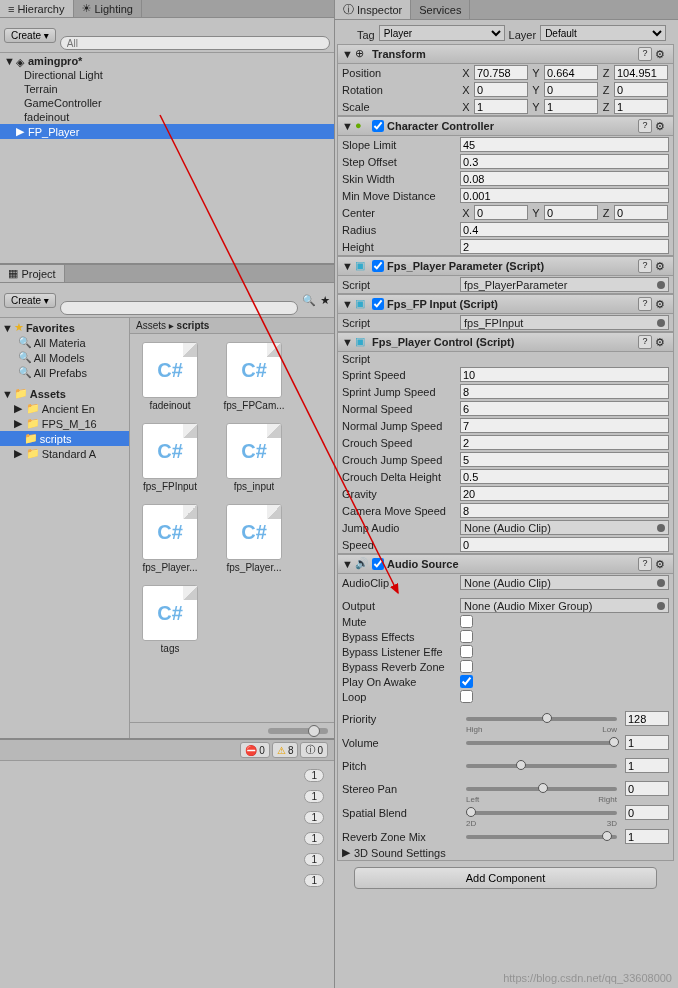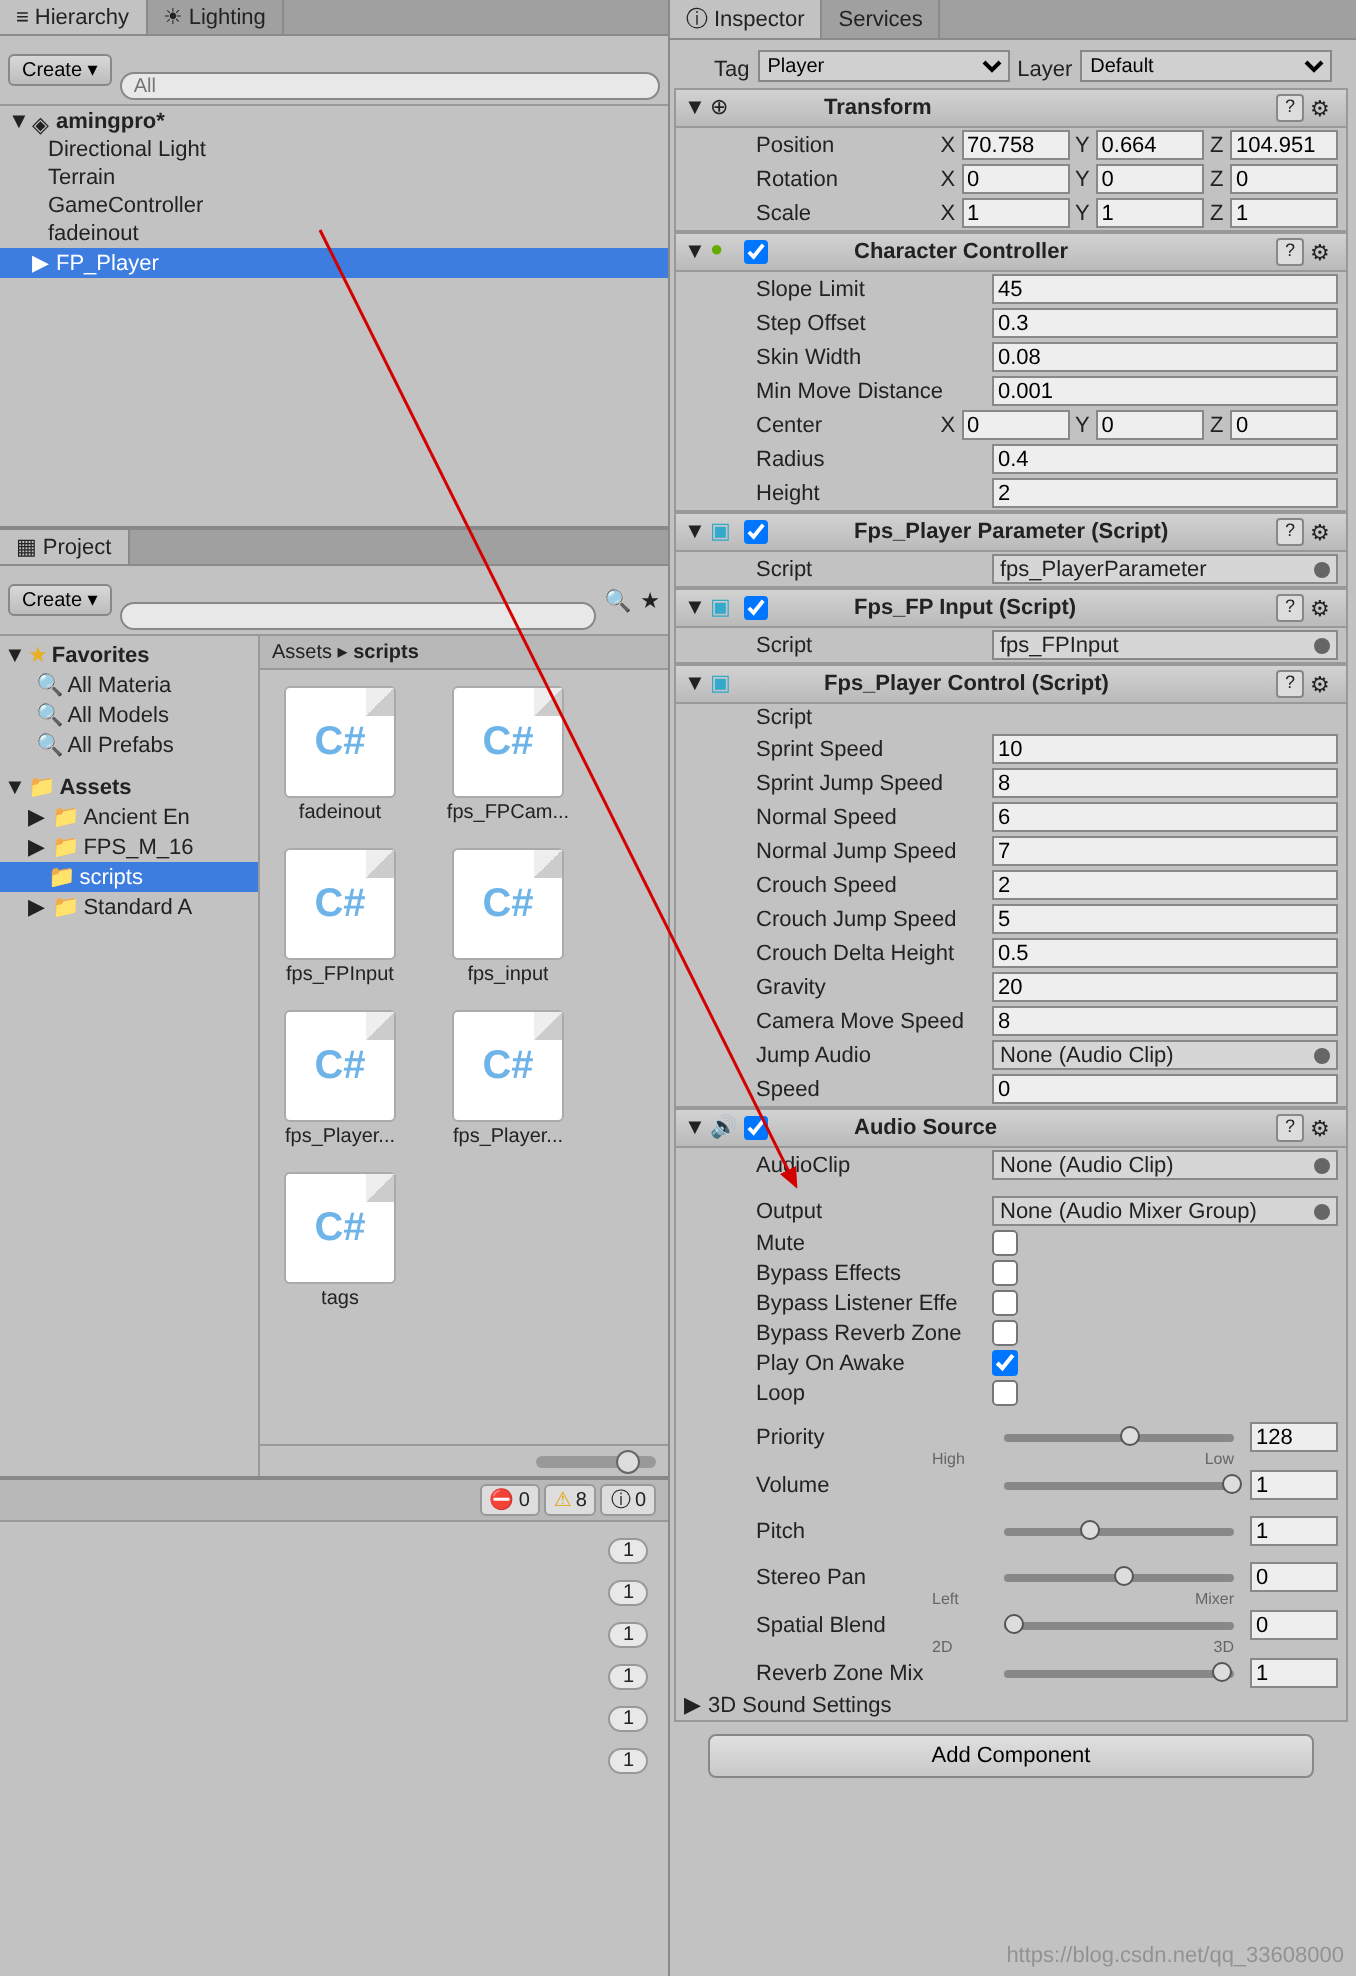--- a/index.html
+++ b/index.html
@@ -55,26 +55,26 @@
 
 .inspector-body { flex: 1; overflow-y: auto; padding: 2px 4px 4px 2px; }
 .tag-row { display: flex; align-items: flex-end; gap: 4px; padding: 3px 8px 3px 20px; }
 .tag-row select { background: #d0d0d0; border: 1px solid #888; font-size: 10px; flex: 1; height: 16px; }
 
 .component { border: 1px solid #999; margin-bottom: 0; background: #c2c2c2; }
 .comp-header { display: flex; align-items: center; background: linear-gradient(#d2d2d2,#bababa); padding: 2px 4px; gap: 3px; border-bottom: 1px solid #999; }
 .comp-header .fold { width: 10px; cursor: pointer; }
 .comp-header .comp-icon { width: 14px; height: 14px; }
 .comp-header input[type=checkbox] { width: 12px; height: 12px; }
-.comp-header .title { font-weight: bold; flex: 1; margin-left: 40px; }
+.comp-header .title { font-weight: bold; flex: 1; }
 .comp-header .help { width: 14px; height: 14px; background: #ddd; border: 1px solid #888; border-radius: 2px; font-size: 9px; text-align: center; cursor: pointer; }
 .comp-header .gear { width: 14px; cursor: pointer; }
 
 .field-row { display: flex; align-items: center; padding: 1px 4px; gap: 2px; }
-.field-row .label { width: 116px; font-size: 11px; overflow: hidden; white-space: nowrap; margin-left: 36px; }
+.field-row .label { width: 116px; font-size: 11px; overflow: hidden; white-space: nowrap; }
 .field-row input[type=text] { flex: 1; background: #eee; border: 1px solid #888; font-size: 11px; height: 15px; padding: 0 2px; }
 .field-row input[type=checkbox] { width: 13px; height: 13px; }
 .field-row .axis-label { width: 12px; text-align: center; }
 .field-row .axis-input { width: 54px; background: #eee; border: 1px solid #888; font-size: 11px; height: 15px; padding: 0 2px; }
 .field-row .obj-field { flex: 1; background: #d6d6d6; border: 1px solid #888; font-size: 11px; height: 15px; padding: 0 3px; display: flex; align-items: center; justify-content: space-between; }
 .field-row .obj-field .dot { width: 8px; height: 8px; background: #666; border-radius: 50%; }
 .field-row .slider-track { flex: 1; height: 4px; background: #888; border-radius: 2px; position: relative; margin: 0 6px; }
 .field-row .slider-thumb { position: absolute; top: -4px; width: 10px; height: 10px; background: #ddd; border: 1px solid #555; border-radius: 50%; }
 .field-row .slider-val { width: 44px; background: #eee; border: 1px solid #888; font-size: 11px; height: 15px; padding: 0 2px; }
 .slider-labels { display: flex; justify-content: space-between; font-size: 8px; color: #666; padding: 0 56px 0 128px; margin-top: -2px; }
@@ -566,21 +566,21 @@
         <div style="height:6px"></div>
         <div class="field-row">
             <span class="label">Stereo Pan</span>
             <div class="slider-track">
               <div class="slider-thumb" style="left:48%"></div>
             </div>
             <input class="slider-val" value="0" style="">
           </div>
         <div class="slider-labels">
             <span>Left</span>
-            <span>Mixer</span>
+            <span>Right</span>
           </div>
         <div class="field-row">
             <span class="label">Spatial Blend</span>
             <div class="slider-track">
               <div class="slider-thumb" style="left:0%"></div>
             </div>
             <input class="slider-val" value="0" style="">
           </div>
         <div class="slider-labels">
             <span>2D</span>

